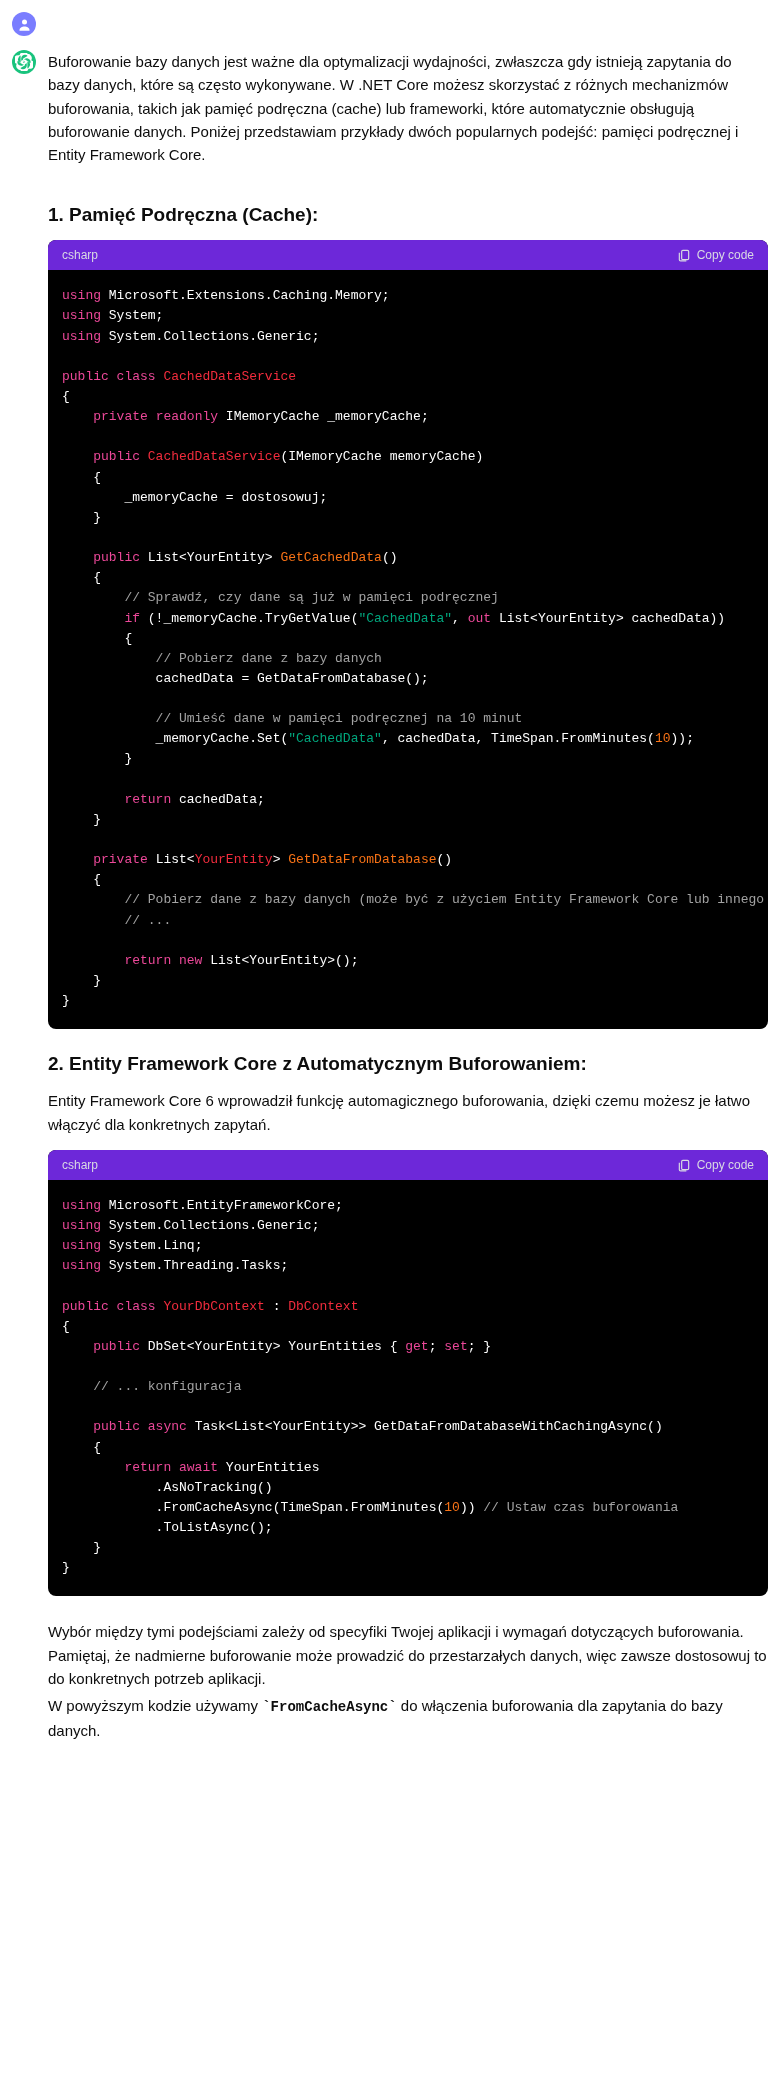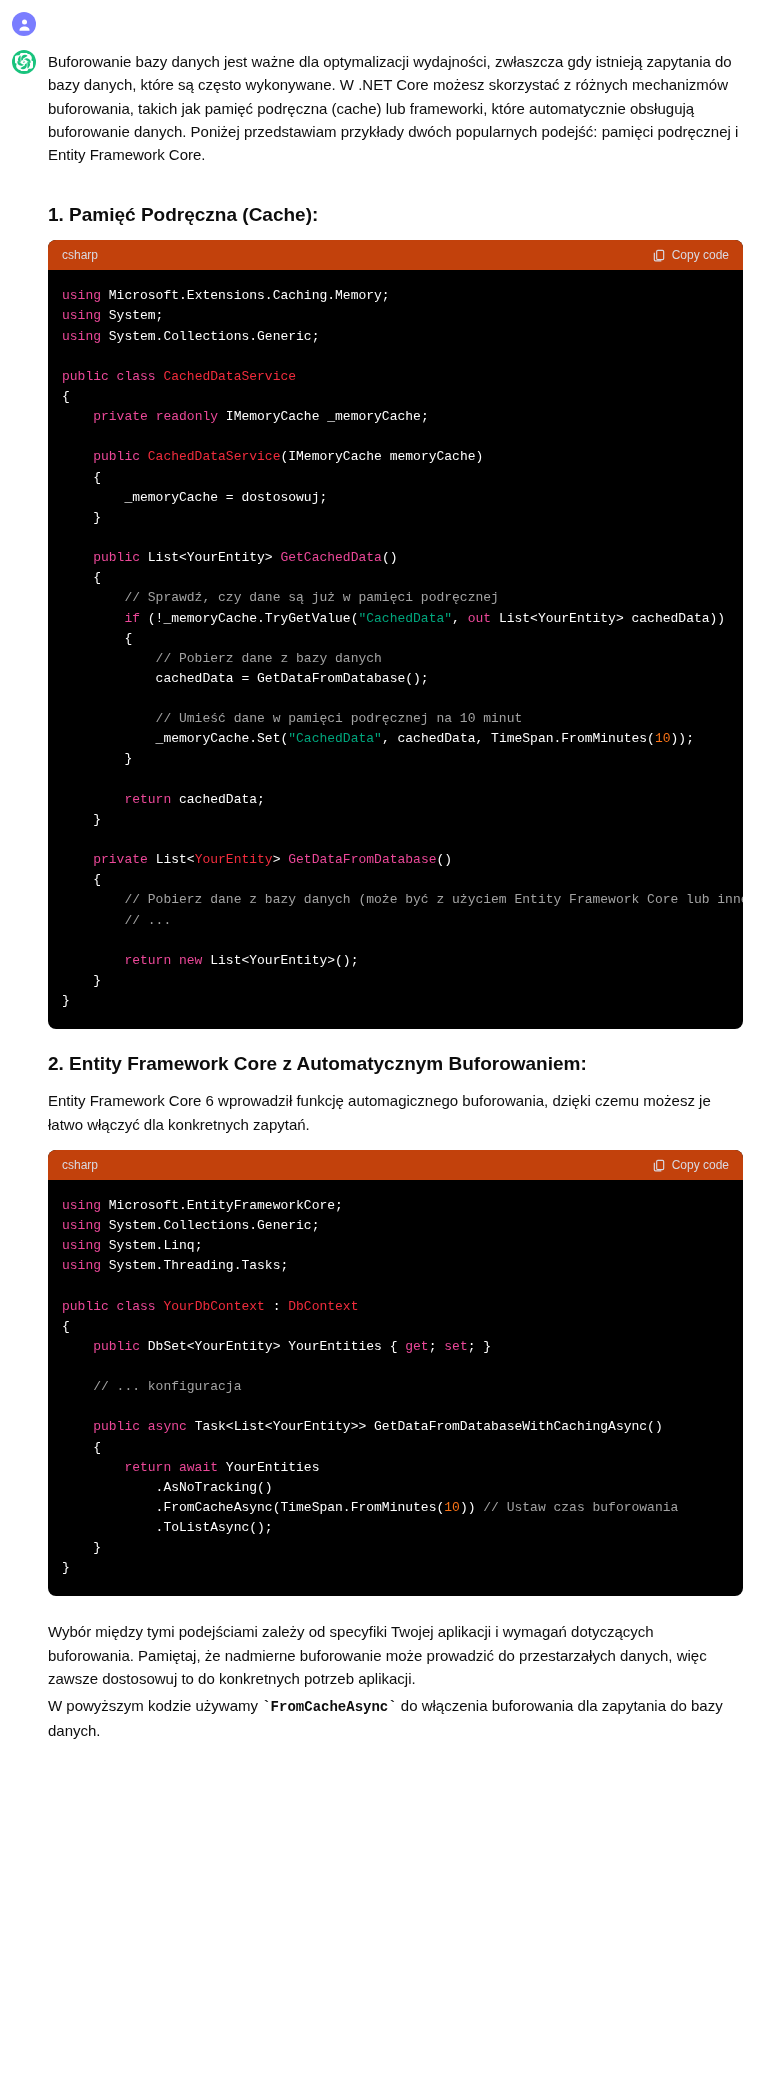--- a/index.html
+++ b/index.html
@@ -27,35 +27,35 @@
   .avatar svg { width: 15px; height: 15px; fill: #fff; }
   .avatar.bot svg { width: 18px; height: 18px; }
   .msg-body { flex: 1; min-width: 0; }
   .author { font-weight: 700; font-size: 15px; margin-bottom: 2px; }
   .para {
     font-size: 15px;
     line-height: 1.55;
     color: #0d0d0d;
     margin: 2px 0 14px 0;
   }
-  .content-indent { padding-left: 48px; padding-right: 30px; }
+  .content-indent { padding-left: 48px; padding-right: 5px; }
   h3.section {
     font-size: 19px;
     font-weight: 700;
     margin: 14px 0 14px 0;
   }
   .codeblock {
     border-radius: 8px;
     overflow: hidden;
     background: #000000;
     margin: 10px 0 24px 0;
     font-size: 13px;
   }
   .codeheader {
-    background: #c2410c;
+    background: #6d28d9;
     color: #d9d9e3;
     display: flex;
     align-items: center;
     justify-content: space-between;
     padding: 8px 14px;
     font-size: 12px;
   }
   .copybtn {
     display: flex; gap: 6px; align-items: center;
     cursor: pointer; font-size: 12px; color: #d9d9e3;
@@ -70,21 +70,21 @@
     font-size: 13px;
     line-height: 1.55;
     color: #ffffff;
   }
   pre.code::-webkit-scrollbar { height: 10px; }
   pre.code::-webkit-scrollbar-track { background: #1b1b1b; }
   pre.code::-webkit-scrollbar-thumb { background: #6b6b6b; border-radius: 0; }
   
   .tk-k   { color: #ec4899; }   
   .tk-cl  { color: #f22c3d; }   
-  .tk-fn  { color: #ec4899; }
+  .tk-fn  { color: #f97316; }
   .tk-str { color: #00a67d; }   
   .tk-num { color: #f97316; }   
   .tk-cm  { color: #a3a3a3; }   
   .inline-code {
     font-family: "SFMono-Regular", Consolas, "Liberation Mono", Menlo, monospace;
     font-weight: 700;
     font-size: 14px;
   }
 </style>
 </head>

